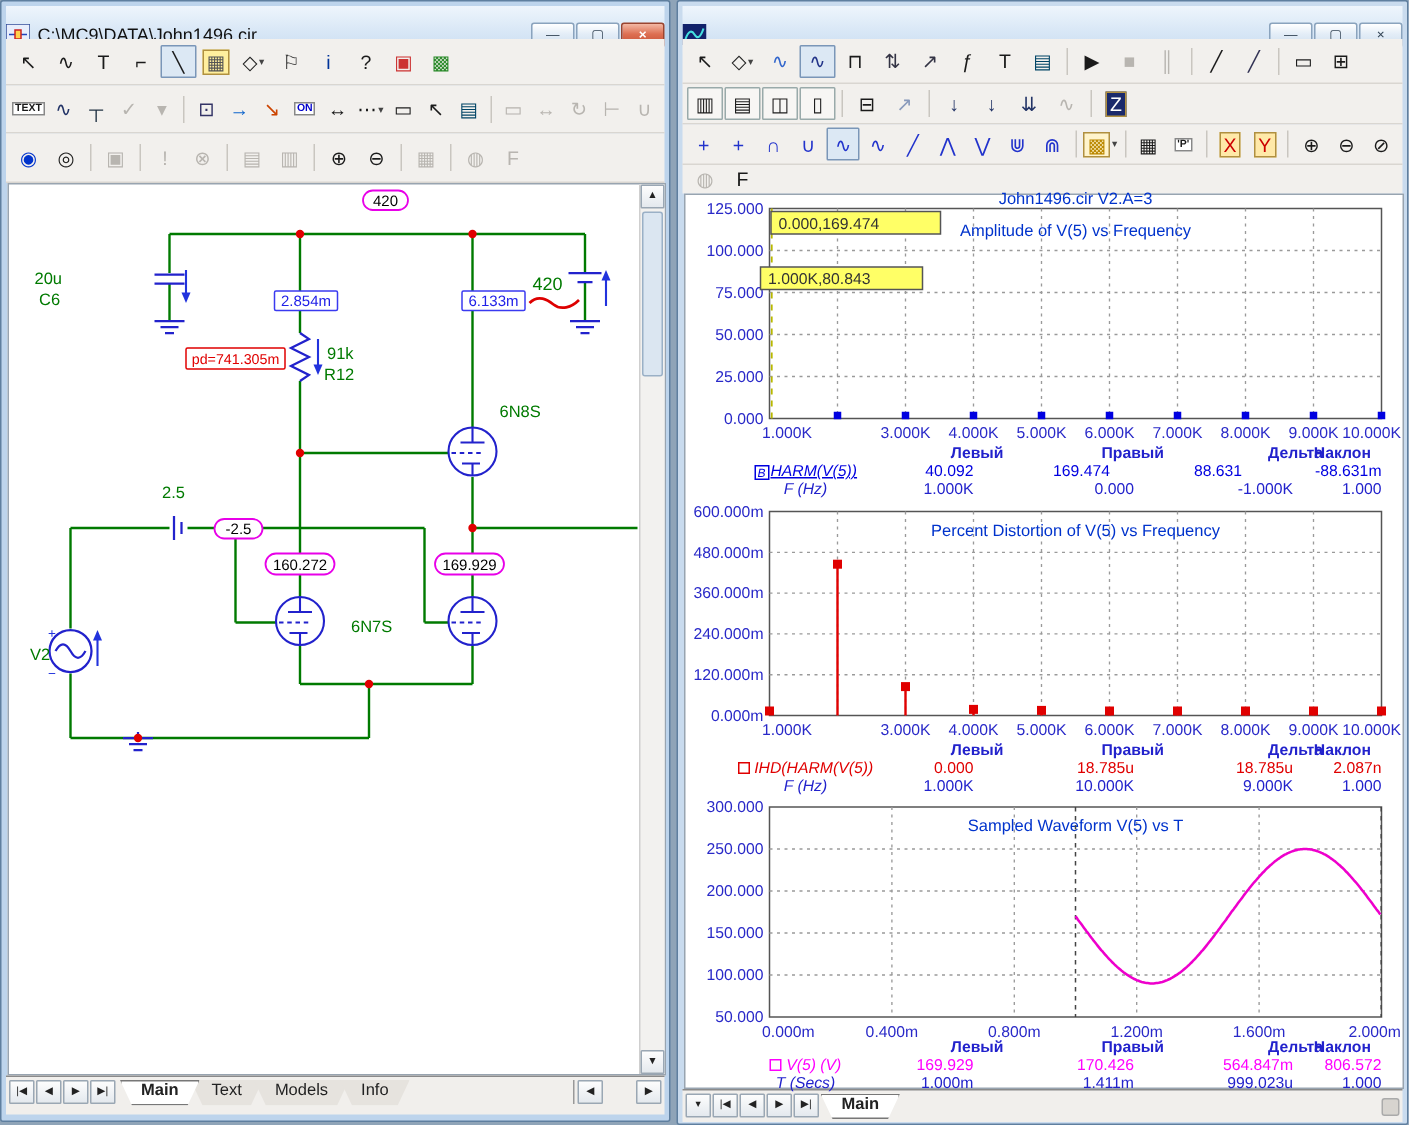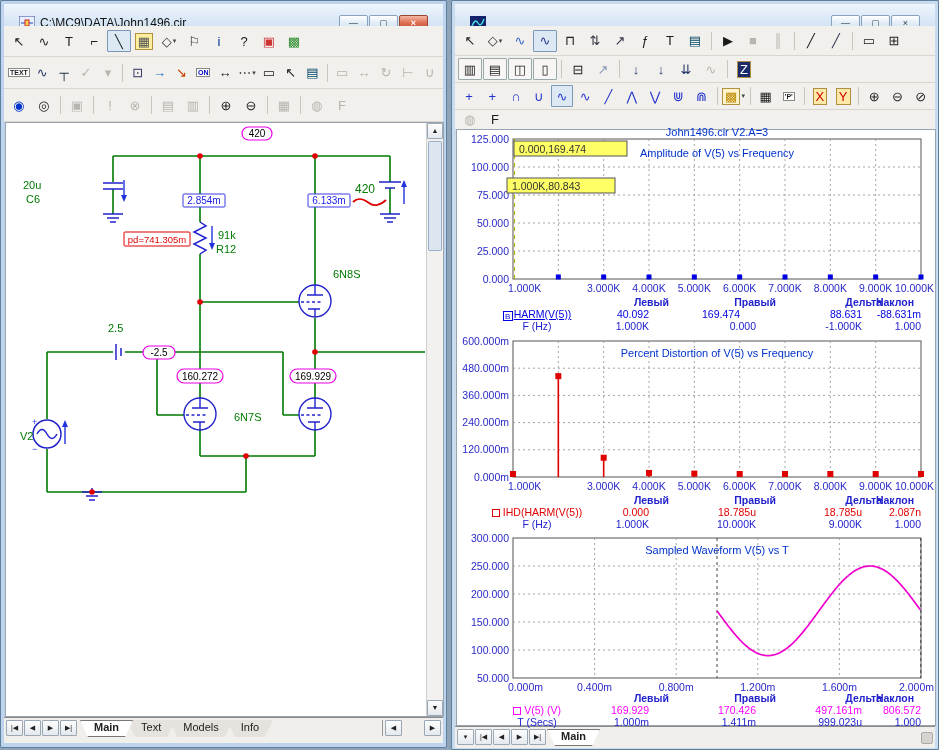--- a/index.html
+++ b/index.html
@@ -3,21 +3,21 @@
 <meta charset="utf-8">
 <style>
   * { margin:0; padding:0; box-sizing:border-box; }
   body { font-family:"Liberation Sans", sans-serif; background:#6d829a; }
   #screen { position:relative; width:939px; height:750px; background:#8fa4b8; overflow:hidden; }
 
   .win { position:absolute; background:#bdd4ec; border:1px solid #5f7f9f; border-radius:2px; }
   .win.inactive { background:#c9dbee; }
   .titlebar { position:absolute; left:3px; right:3px; top:3px; height:38px;
     background:linear-gradient(#eef5fc,#d8e7f6 45%,#c3d8ef);
-    display:flex; align-items:center; padding:0 15px; gap:5px; }
+    display:flex; align-items:center; padding:0 0; gap:5px; }
   .title-text { font-size:12px; color:#111; white-space:nowrap; }
   .winbtns { margin-left:auto; display:flex; gap:1px; }
   .wbtn { width:29px; height:17px; border:1px solid #8aa3bd; border-radius:2px;
     background:linear-gradient(#ffffff,#e3edf7 45%,#cfdfee);
     font-size:9px; color:#345; text-align:center; line-height:15px; }
   .wbtn.close-active { background:linear-gradient(#f3b8a4,#dd6f52 45%,#c44c31); color:#fff; border-color:#9a4530; font-weight:bold; }
   .tb-row { position:absolute; left:3px; right:3px; background:#f2f0ed; border-bottom:1px solid #d9d6d1;
     display:flex; align-items:center; padding:1px 3px; gap:1px; }
   .tbtn { width:24px; height:22px; display:inline-flex; align-items:center; justify-content:center;
     font-size:13px; color:#1a1a1a; border:1px solid transparent; border-radius:1px; position:relative; }
@@ -32,21 +32,21 @@
   .tabbar { position:absolute; left:3px; right:3px; background:#f1efec; border-top:1px solid #8a8a8a;
     display:flex; align-items:flex-start; padding:2px 2px 0 2px; gap:1px; font-size:11px; }
   .mini { width:17px; height:16px; border:1px solid #9aa7b4; background:linear-gradient(#fdfdfd,#e4e9ee);
     font-size:7px; color:#222; text-align:center; line-height:14px; border-radius:1px; }
   .tab { position:relative; height:17px; padding:1px 14px 0 14px; color:#222;
     clip-path:polygon(0 0,100% 0,calc(100% - 8px) 100%,8px 100%); background:#e6e3de; margin-left:-6px; }
   .tab.active { background:#fff; font-weight:bold; z-index:2; box-shadow:inset 0 0 0 1px #777; }
   .chart-table { position:absolute; left:0; width:488px; font-size:10.5px; }
   .ct-row { position:absolute; left:0; width:488px; height:12px; }
   .ct-cell { position:absolute; text-align:right; white-space:nowrap; }
-  .ct-label { position:absolute; left:30px; width:110px; text-align:center; white-space:nowrap; }
+  .ct-label { position:absolute; left:30px; width:110px; text-align:center; white-space:nowrap;font-style:italic; }
   .mk-b { display:inline-block; width:10px; height:10px; border:1px solid #0000e0; color:#0000e0;
     font-size:8px; line-height:10px; text-align:center; margin-right:1px; vertical-align:-1px; }
   .mk-sq { display:inline-block; width:8px; height:8px; border:1.5px solid; margin-right:3px; vertical-align:-1px; }
   .u { text-decoration:underline; }
   svg text { font-family:"Liberation Sans", sans-serif; }
 </style>
 </head>
 <body>
 
 <div id="screen">
@@ -665,21 +665,21 @@
         <div class="ct-row" style="top: 0px;">
           <div class="ct-cell" style="left: 117px; width: 100px; color: rgb(34, 34, 204); font-weight: bold;">Левый</div>
           <div class="ct-cell" style="left: 224px; width: 100px; color: rgb(34, 34, 204); font-weight: bold;">Правый</div>
           <div class="ct-cell" style="left: 330px; width: 100px; color: rgb(34, 34, 204); font-weight: bold;">Дельта</div>
           <div class="ct-cell" style="left: 362px; width: 100px; color: rgb(34, 34, 204); font-weight: bold;">Наклон</div>
         </div>
         <div class="ct-row" style="top: 12px;">
           <div class="ct-label" style="color: rgb(0, 0, 224);"><span class="mk-b">B</span><span class="u">HARM(V(5))</span></div>
           <div class="ct-cell" style="left: 97px; width: 100px; color: rgb(0, 0, 224);">40.092</div>
           <div class="ct-cell" style="left: 188px; width: 100px; color: rgb(0, 0, 224);">169.474</div>
-          <div class="ct-cell" style="left: 310px; width: 100px; color: rgb(0, 0, 224);">88.631</div>
+          <div class="ct-cell" style="left: 310px; width: 100px; color: rgb(0, 0, 224); text-align: center;">88.631</div>
           <div class="ct-cell" style="left: 369px; width: 100px; color: rgb(0, 0, 224);">-88.631m</div>
         </div>
         <div class="ct-row" style="top: 24px;">
           <div class="ct-label" style="color: rgb(34, 34, 204);"><span>F (Hz)</span></div>
           <div class="ct-cell" style="left: 97px; width: 100px; color: rgb(34, 34, 204);">1.000K</div>
           <div class="ct-cell" style="left: 204px; width: 100px; color: rgb(34, 34, 204);">0.000</div>
           <div class="ct-cell" style="left: 310px; width: 100px; color: rgb(34, 34, 204);">-1.000K</div>
           <div class="ct-cell" style="left: 369px; width: 100px; color: rgb(34, 34, 204);">1.000</div>
         </div>
       </div>
@@ -709,21 +709,21 @@
         <div class="ct-row" style="top: 0px;">
           <div class="ct-cell" style="left: 117px; width: 100px; color: rgb(34, 34, 204); font-weight: bold;">Левый</div>
           <div class="ct-cell" style="left: 224px; width: 100px; color: rgb(34, 34, 204); font-weight: bold;">Правый</div>
           <div class="ct-cell" style="left: 330px; width: 100px; color: rgb(34, 34, 204); font-weight: bold;">Дельта</div>
           <div class="ct-cell" style="left: 362px; width: 100px; color: rgb(34, 34, 204); font-weight: bold;">Наклон</div>
         </div>
         <div class="ct-row" style="top: 12px;">
           <div class="ct-label" style="color: rgb(255, 0, 255);"><span class="mk-sq" style="border-color: rgb(255, 0, 255);"></span><span>V(5) (V)</span></div>
           <div class="ct-cell" style="left: 97px; width: 100px; color: rgb(255, 0, 255);">169.929</div>
           <div class="ct-cell" style="left: 204px; width: 100px; color: rgb(255, 0, 255);">170.426</div>
-          <div class="ct-cell" style="left: 310px; width: 100px; color: rgb(255, 0, 255);">497.161m</div>
+          <div class="ct-cell" style="left: 310px; width: 100px; color: rgb(255, 0, 255);">564.847m</div>
           <div class="ct-cell" style="left: 369px; width: 100px; color: rgb(255, 0, 255);">806.572</div>
         </div>
         <div class="ct-row" style="top: 24px;">
           <div class="ct-label" style="color: rgb(34, 34, 204);"><span>T (Secs)</span></div>
           <div class="ct-cell" style="left: 97px; width: 100px; color: rgb(34, 34, 204);">1.000m</div>
           <div class="ct-cell" style="left: 204px; width: 100px; color: rgb(34, 34, 204);">1.411m</div>
           <div class="ct-cell" style="left: 310px; width: 100px; color: rgb(34, 34, 204);">999.023u</div>
           <div class="ct-cell" style="left: 369px; width: 100px; color: rgb(34, 34, 204);">1.000</div>
         </div>
       </div>

